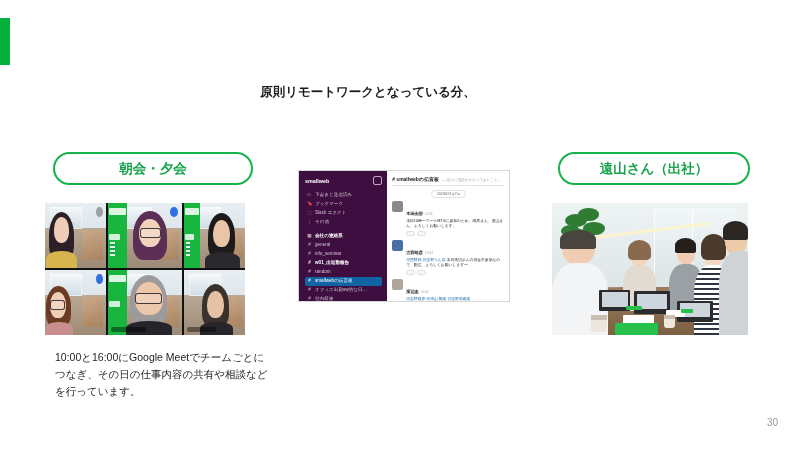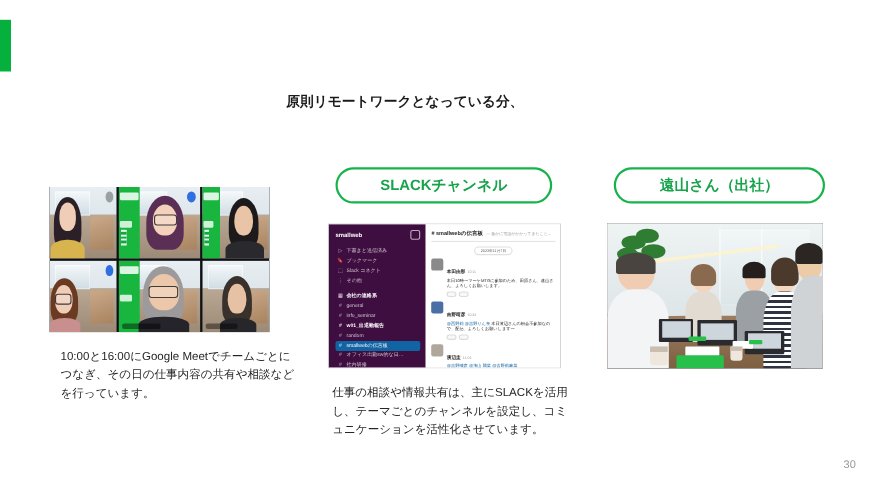--- a/index.html
+++ b/index.html
@@ -206,20 +206,21 @@
 <div id="slide">
 
   <div id="accent-bar"></div>
 
 
   <div id="subtitle">
     <div>原則リモートワークとなっている分、</div>
   </div>
 
   <div class="column" id="col-0">
+    <div class="pill">朝会・夕会</div>
 
     <div class="thumb">
       <div class="meet-grid">
 
         <div class="tile">
           <div class="room"></div>
           <div class="hair" style="left:6%;top:14%;width:42%;height:74%;background:#2c2028;"></div>
           <div class="head" style="left:14%;top:22%;width:26%;height:40%;background:#f0cdb6;"></div>
           <div class="body" style="left:2%;bottom:0;width:50%;height:26%;background:#d8b44f;"></div>
           <div class="badge" style="background:#5f6368;opacity:.55;"></div>
@@ -280,21 +281,20 @@
           <div class="namebar"></div>
         </div>
 
       </div>
     </div>
 
     <div class="caption">10:00と16:00にGoogle Meetでチームごとにつなぎ、その日の仕事内容の共有や相談などを行っています。</div>
   </div>
 
   <div class="column" id="col-1">
-    <div class="pill">SLACKチャンネル</div>
 
     <div class="thumb">
       <div class="slack">
 
         <div class="slack-side">
           <div class="ws-row">
             <span class="ws-name">smallweb</span>
             <span class="ws-compose"></span>
           </div>
 
@@ -392,21 +392,20 @@
               <div class="tx"><span class="lk">@吉野晴彦</span> <span class="lk">@濱山 陽菜</span> <span class="lk">@吉野莉麻菜</span></div>
               
             </span>
           </div>
 
         </div>
 
       </div>
     </div>
 
-    <div class="caption">仕事の相談や情報共有は、主にSLACKを活用し、テーマごとのチャンネルを設定し、コミュニケーションを活性化させています。</div>
   </div>
 
   <div class="column" id="col-2">
     <div class="pill">遠山さん（出社）</div>
 
     <div class="thumb">
       <div class="office">
         <div class="of-wall"></div>
         <div class="of-win"></div>
         <div class="of-beam"></div>

